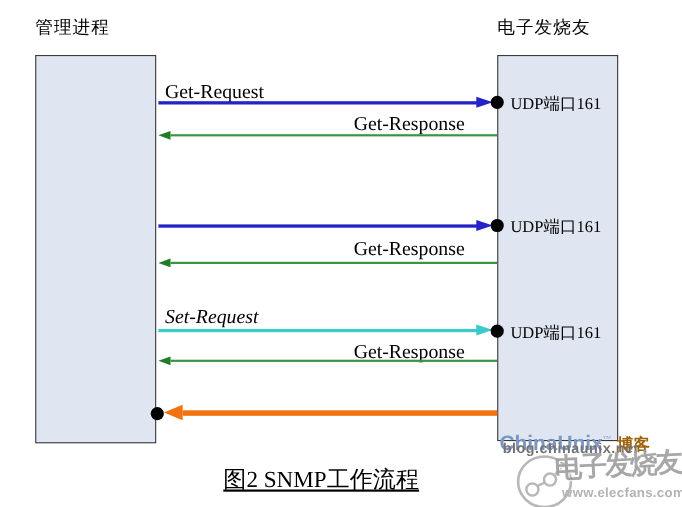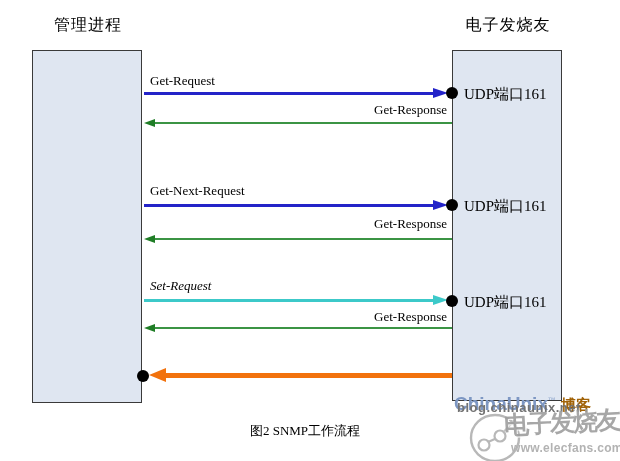--- a/index.html
+++ b/index.html
@@ -7,32 +7,32 @@
     position:relative;width:620px;height:461px;background:#ffffff;
     overflow:hidden;font-family:"Liberation Serif","DejaVu Serif",serif;color:#000;
   }
   .proc-rect{
     position:absolute;top:50px;width:108px;background:#dfe6f1;
     border:1.5px solid #3a3a3a;
   }
   .proc-rect.left{left:32px;height:351px;}
   .proc-rect.right{left:452px;height:349px;}
   .proc-title{
-    position:absolute;top:15px;width:112px;text-align:center;
+    position:absolute;top:15px;width:112px;
     font-size:16px;letter-spacing:1px;
   }
   .proc-title.left{left:32px;}
   .proc-title.right{left:452px;}
-  .msg-label{position:absolute;font-size:13px;white-space:nowrap;}
-  .msg-label.ralign{text-align:right;}
+  .msg-label{position:absolute;font-size:18px;white-space:nowrap;}
+  .msg-label.ralign{text-align:center;}
   .hline{position:absolute;}
   .head{position:absolute;width:0;height:0;}
   .dot{position:absolute;width:12px;height:12px;border-radius:50%;background:#000;}
   .port-label{position:absolute;font-size:15px;white-space:nowrap;}
-  .caption{position:absolute;left:155px;top:422px;width:300px;text-align:center;font-size:13px;}
+  .caption{position:absolute;left:142px;top:422px;width:300px;text-align:center;font-size:21px;text-decoration:underline;}
   
   .wm{font-family:"Liberation Sans","DejaVu Sans",sans-serif;}
   .wm-cu{position:absolute;left:454px;top:393px;font-weight:bold;font-size:19px;
          color:#7d97c3;white-space:nowrap;}
   .wm-cu .tm{font-size:8px;vertical-align:super;color:#9fb3d4;}
   .wm-cu .suffix{font-size:15px;color:#a16207;margin-left:5px;}
   .wm-cu-url{position:absolute;left:457px;top:400px;font-size:13px;font-weight:bold;
              color:#737373;letter-spacing:.5px;white-space:nowrap;}
   .wm-ef-name{position:absolute;left:504px;top:406px;font-size:25px;font-weight:bold;
               color:#9e9e9e;opacity:.9;letter-spacing:-2px;transform:rotate(-3deg);
@@ -55,21 +55,20 @@
   <div class="msg-label" style="left:150px;top:73px;">Get-Request</div>
   <div class="hline" style="left:144px;top:92px;width:290px;height:2.5px;background:#2323c8;"></div>
   <div class="head" style="left:433px;top:88px;border-top:5px solid transparent;border-bottom:5px solid transparent;border-left:15px solid #2323c8;"></div>
   <div class="dot" style="left:446px;top:87px;"></div>
   <div class="port-label" style="left:464px;top:85px;">UDP端口161</div>
 
   <div class="msg-label ralign" style="left:297px;top:102px;width:150px;">Get-Response</div>
   <div class="head" style="left:144px;top:119px;border-top:4px solid transparent;border-bottom:4px solid transparent;border-right:11px solid #1f7d26;"></div>
   <div class="hline" style="left:155px;top:122px;width:297px;height:1.8px;background:#3b9444;"></div>
 
-  <div class="msg-label" style="left:150px;top:183px;">Get-Next-Request</div>
   <div class="hline" style="left:144px;top:204px;width:290px;height:2.5px;background:#2323c8;"></div>
   <div class="head" style="left:433px;top:200px;border-top:5px solid transparent;border-bottom:5px solid transparent;border-left:15px solid #2323c8;"></div>
   <div class="dot" style="left:446px;top:199px;"></div>
   <div class="port-label" style="left:464px;top:197px;">UDP端口161</div>
 
   <div class="msg-label ralign" style="left:297px;top:216px;width:150px;">Get-Response</div>
   <div class="head" style="left:144px;top:235px;border-top:4px solid transparent;border-bottom:4px solid transparent;border-right:11px solid #1f7d26;"></div>
   <div class="hline" style="left:155px;top:238px;width:297px;height:1.8px;background:#3b9444;"></div>
 
   <div class="msg-label" style="left:150px;top:278px;font-style:italic;">Set-Request</div>

